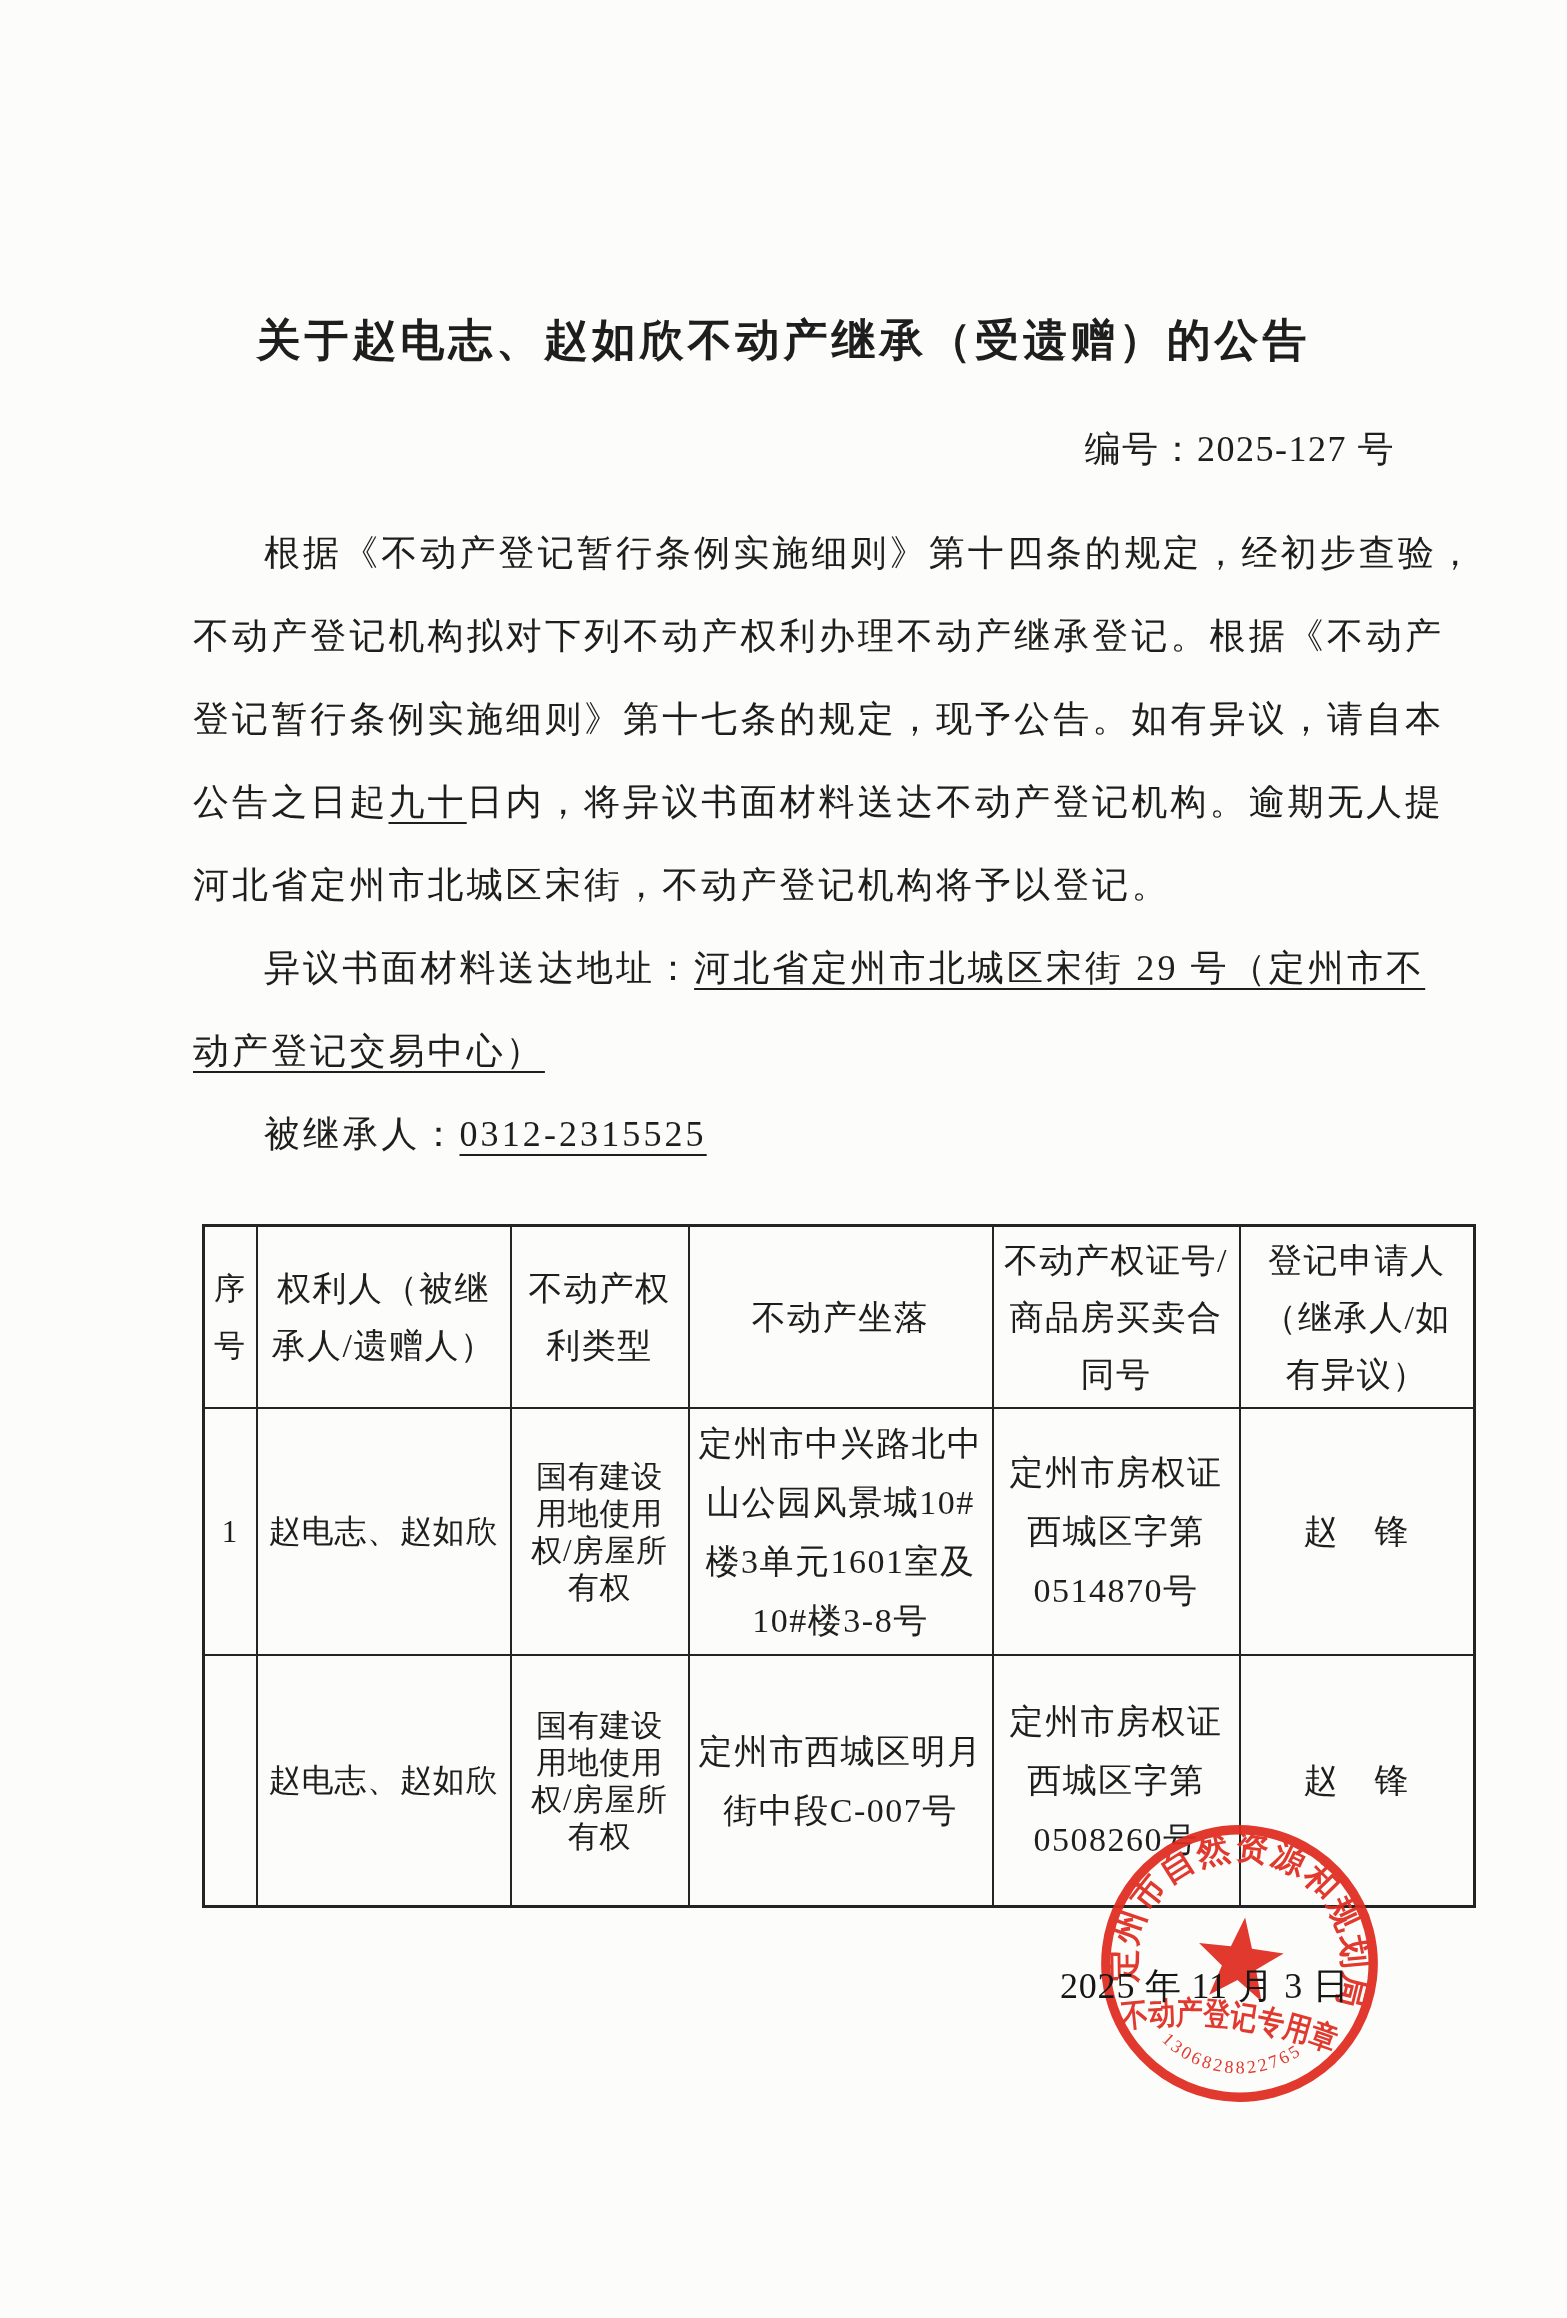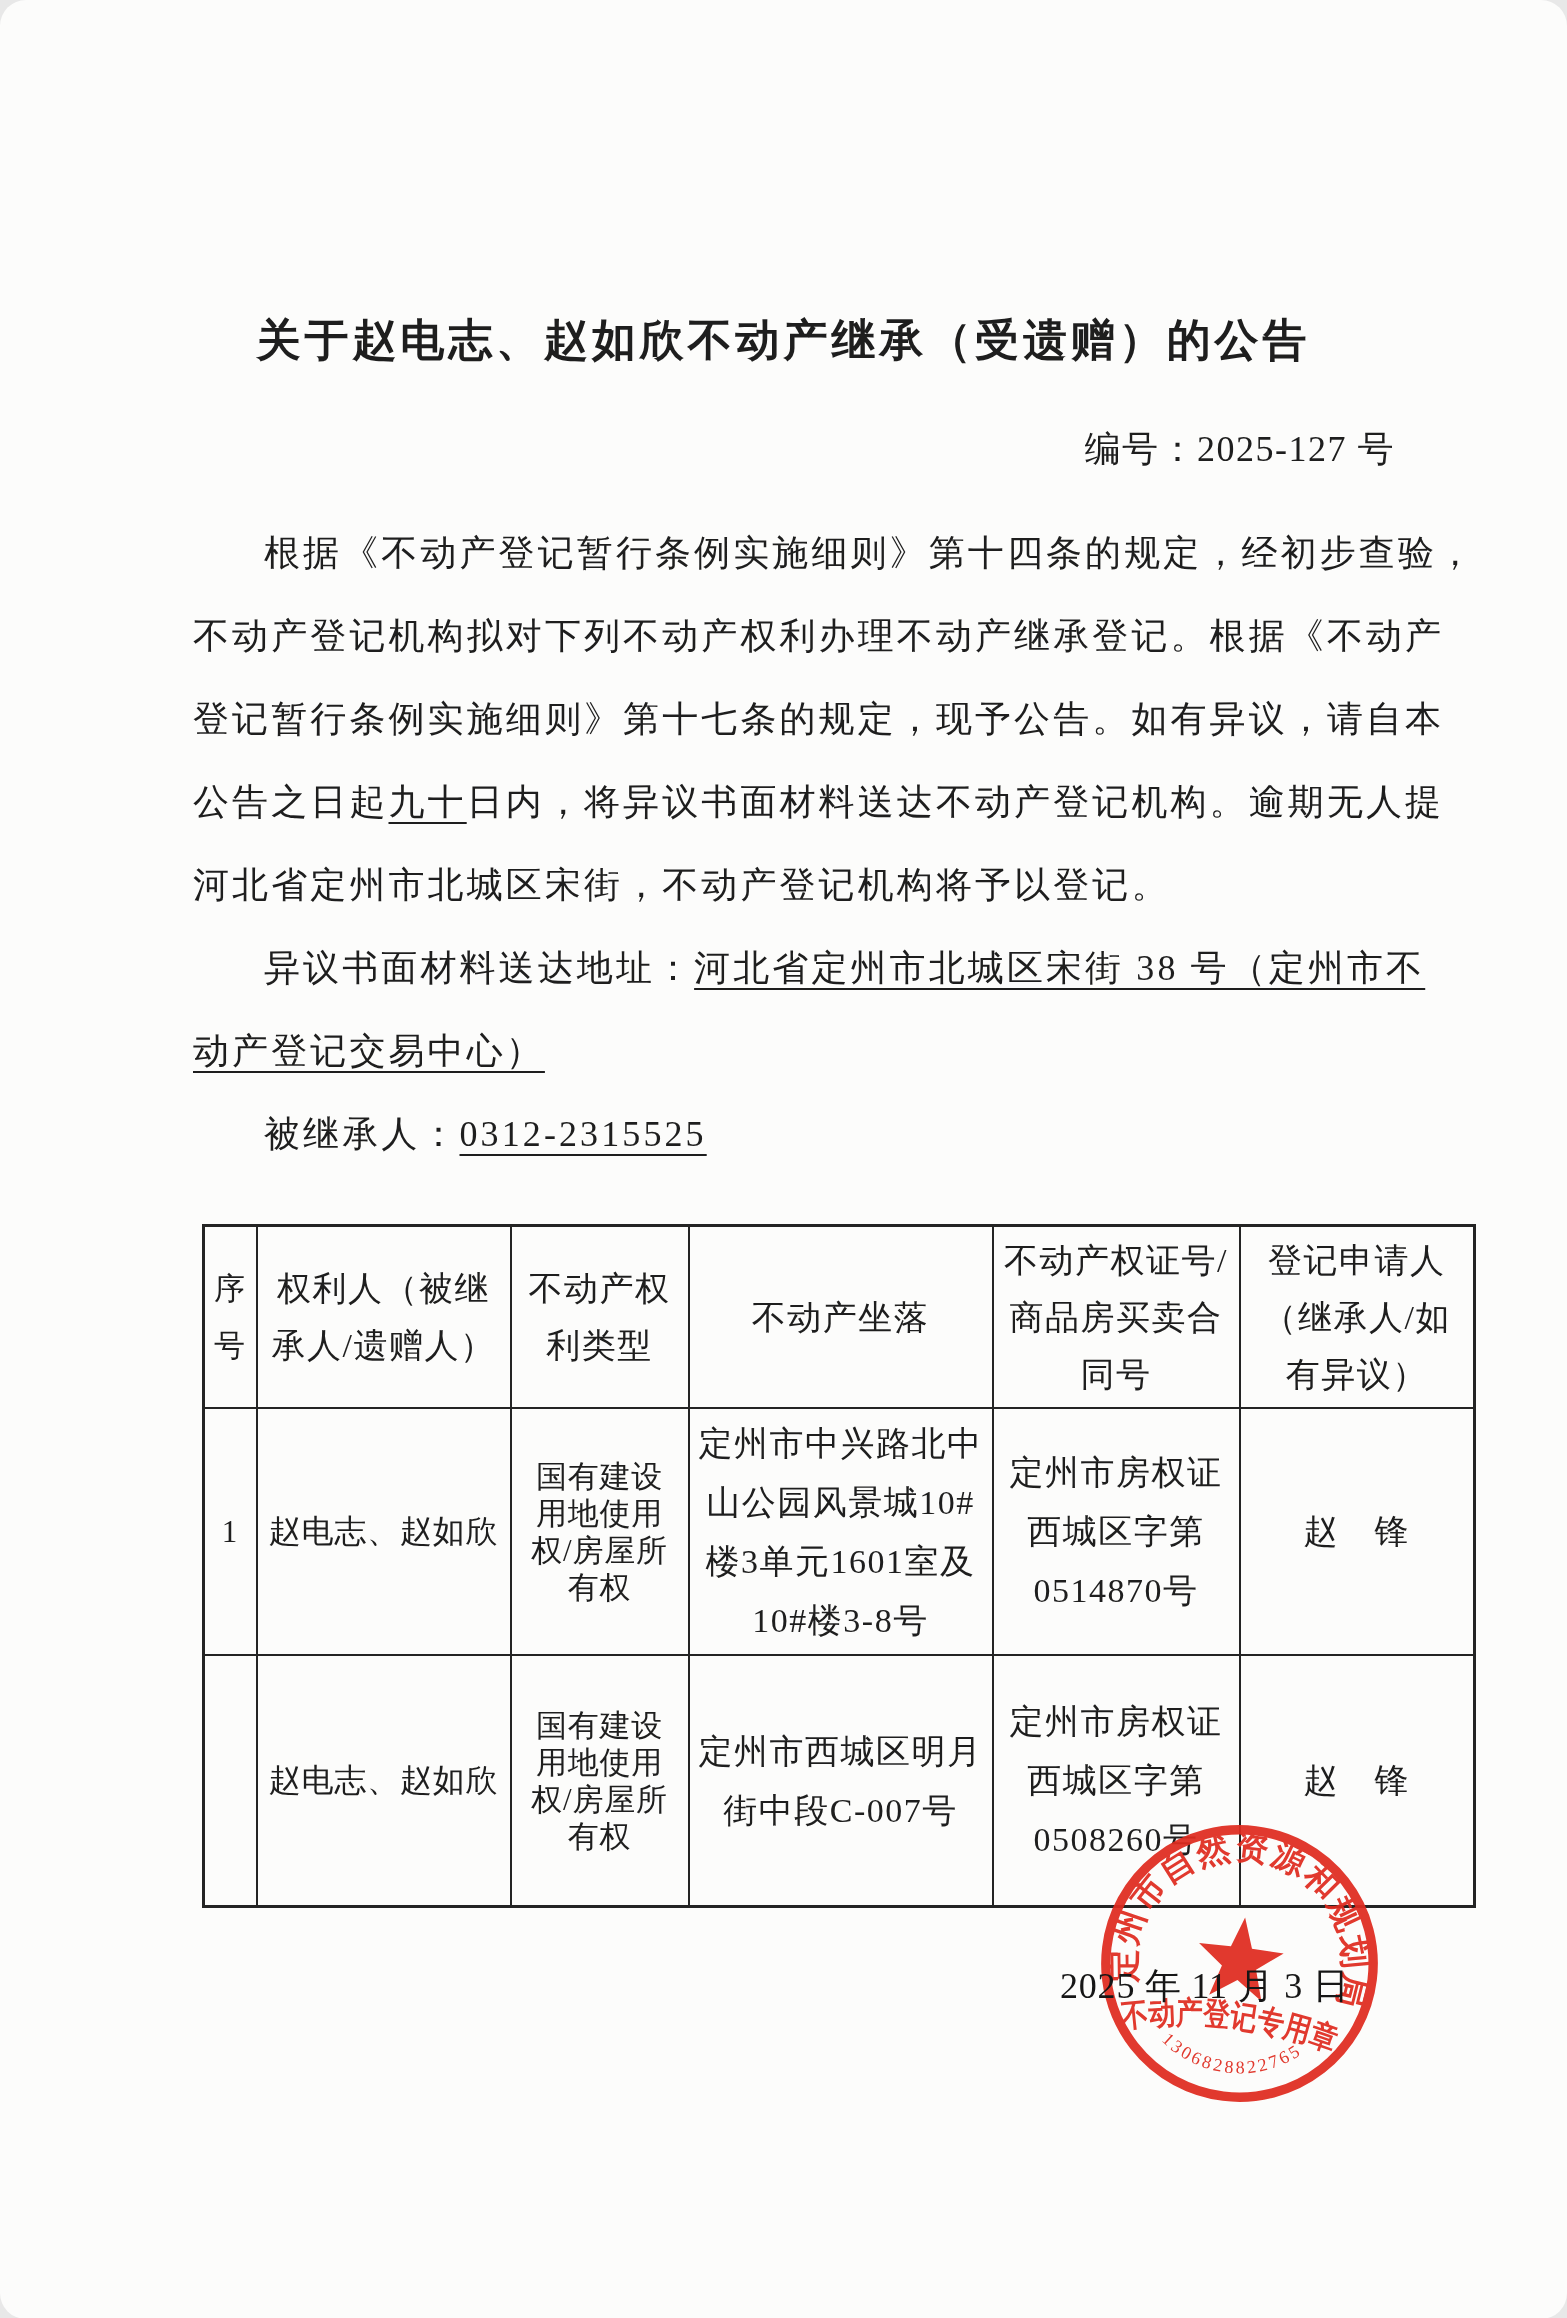--- a/index.html
+++ b/index.html
@@ -1,20 +1,19 @@
 <!DOCTYPE html>
 <html style="font-size:12.4px"><head>
 <meta charset="utf-8">
 <style>
   html,body{margin:0;padding:0;background:#e8e8e8;}
   .page{
     position:relative;width:1567px;height:2319px;margin:0 auto;
     background:#fcfcfb;color:#1e1e1e;overflow:hidden;
     font-family:"Liberation Serif","DejaVu Serif",serif;
-    border-radius:26px;
   }
   .title{
     position:absolute;top:311px;left:0;width:100%;text-align:center;
     font-size:44px;font-weight:700;letter-spacing:3.9px;white-space:nowrap;
   }
   .docno{
     position:absolute;top:425px;left:0;width:1383px;text-align:right;
     font-size:36px;letter-spacing:1.5px;white-space:nowrap;margin-left:12px;
   }
   .bodytext{position:absolute;top:512px;left:193px;width:1237px;font-size:36px;letter-spacing:3.1px;}
@@ -53,21 +52,21 @@
   <div class="title">关于赵电志、赵如欣不动产继承（受遗赠）的公告</div>
 
   <div class="docno">编号：2025-127 号</div>
 
   <div class="bodytext">
     <div class="ln indent"><span>根据《不动产登记暂行条例实施细则》第十四条的规定，经初步查验，</span></div>
     <div class="ln"><span>不动产登记机构拟对下列不动产权利办理不动产继承登记。根据《不动产</span></div>
     <div class="ln"><span>登记暂行条例实施细则》第十七条的规定，现予公告。如有异议，请自本</span></div>
     <div class="ln"><span>公告之日起</span><span class="u">九十</span><span>日内，将异议书面材料送达不动产登记机构。逾期无人提</span></div>
     <div class="ln"><span>河北省定州市北城区宋街，不动产登记机构将予以登记。</span></div>
-    <div class="ln indent"><span>异议书面材料送达地址：</span><span class="u">河北省定州市北城区宋街 38 号（定州市不</span></div>
+    <div class="ln indent"><span>异议书面材料送达地址：</span><span class="u">河北省定州市北城区宋街 29 号（定州市不</span></div>
     <div class="ln"><span class="u">动产登记交易中心）</span></div>
     <div class="ln indent"><span>被继承人：</span><span class="u">0312-2315525</span></div>
   </div>
 
   <table class="ptable">
     <colgroup>
       <col style="width:53px">
         <col style="width:254px">
         <col style="width:178px">
       <col style="width:304px">

